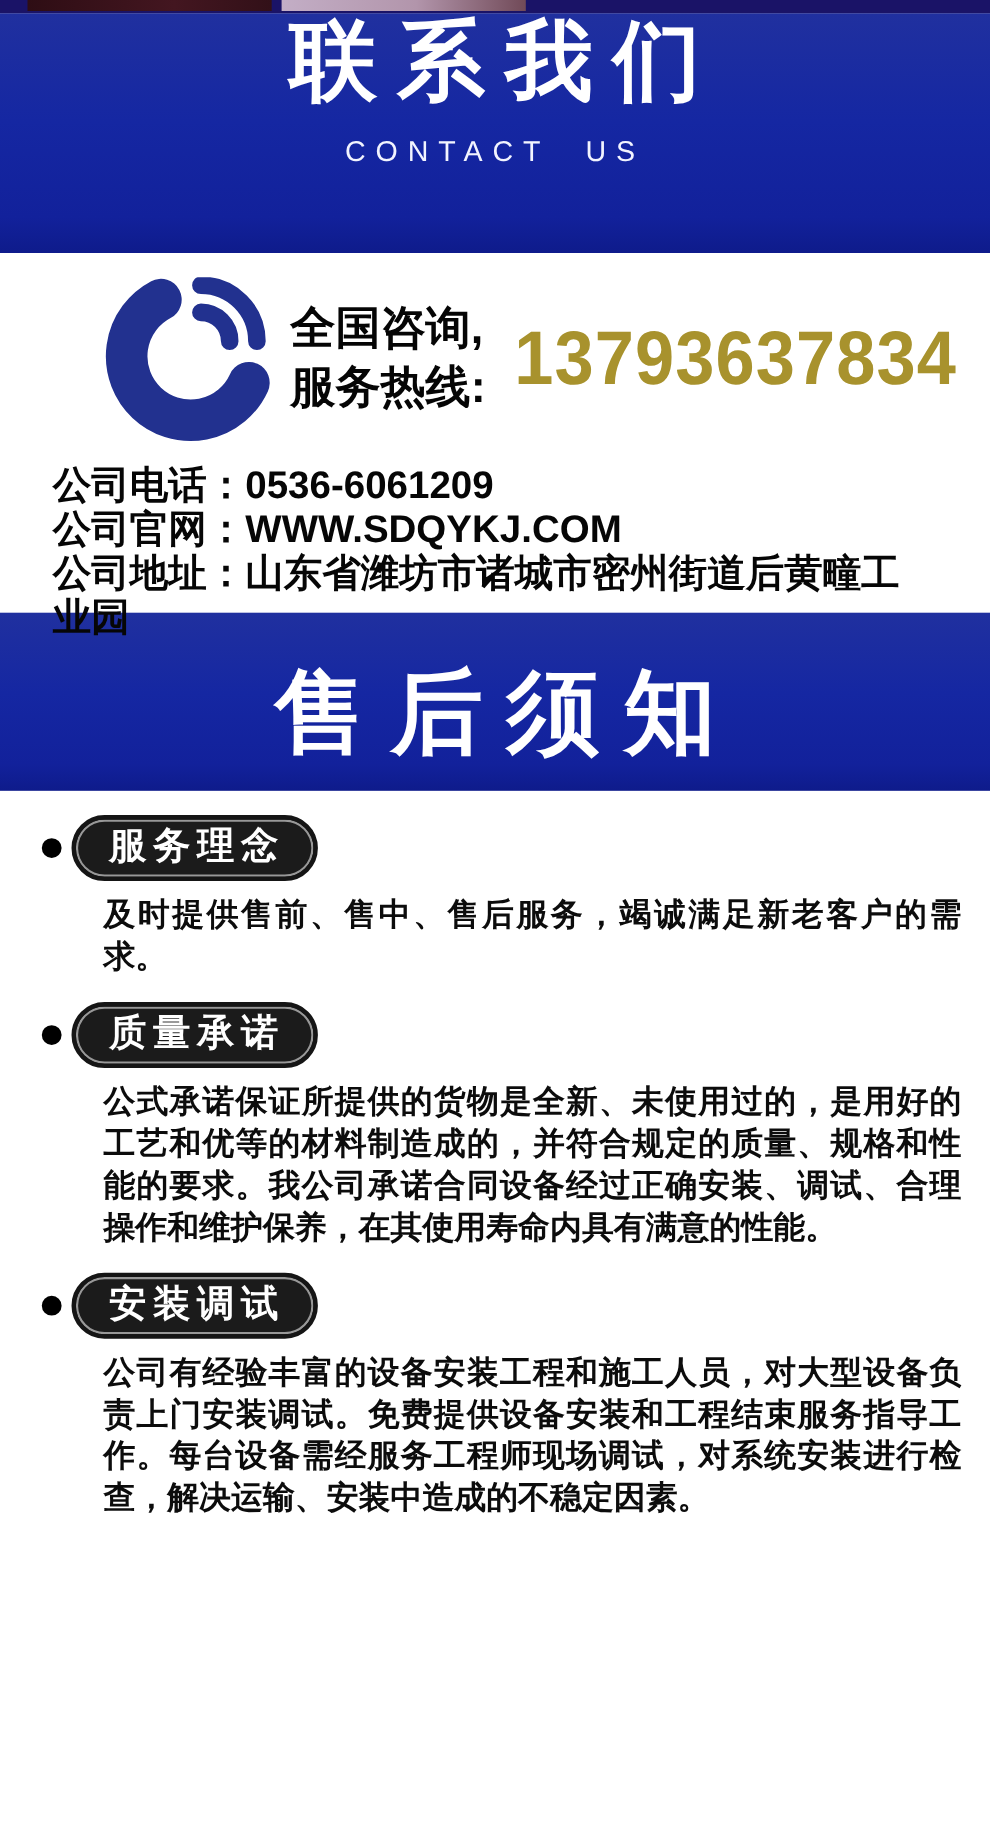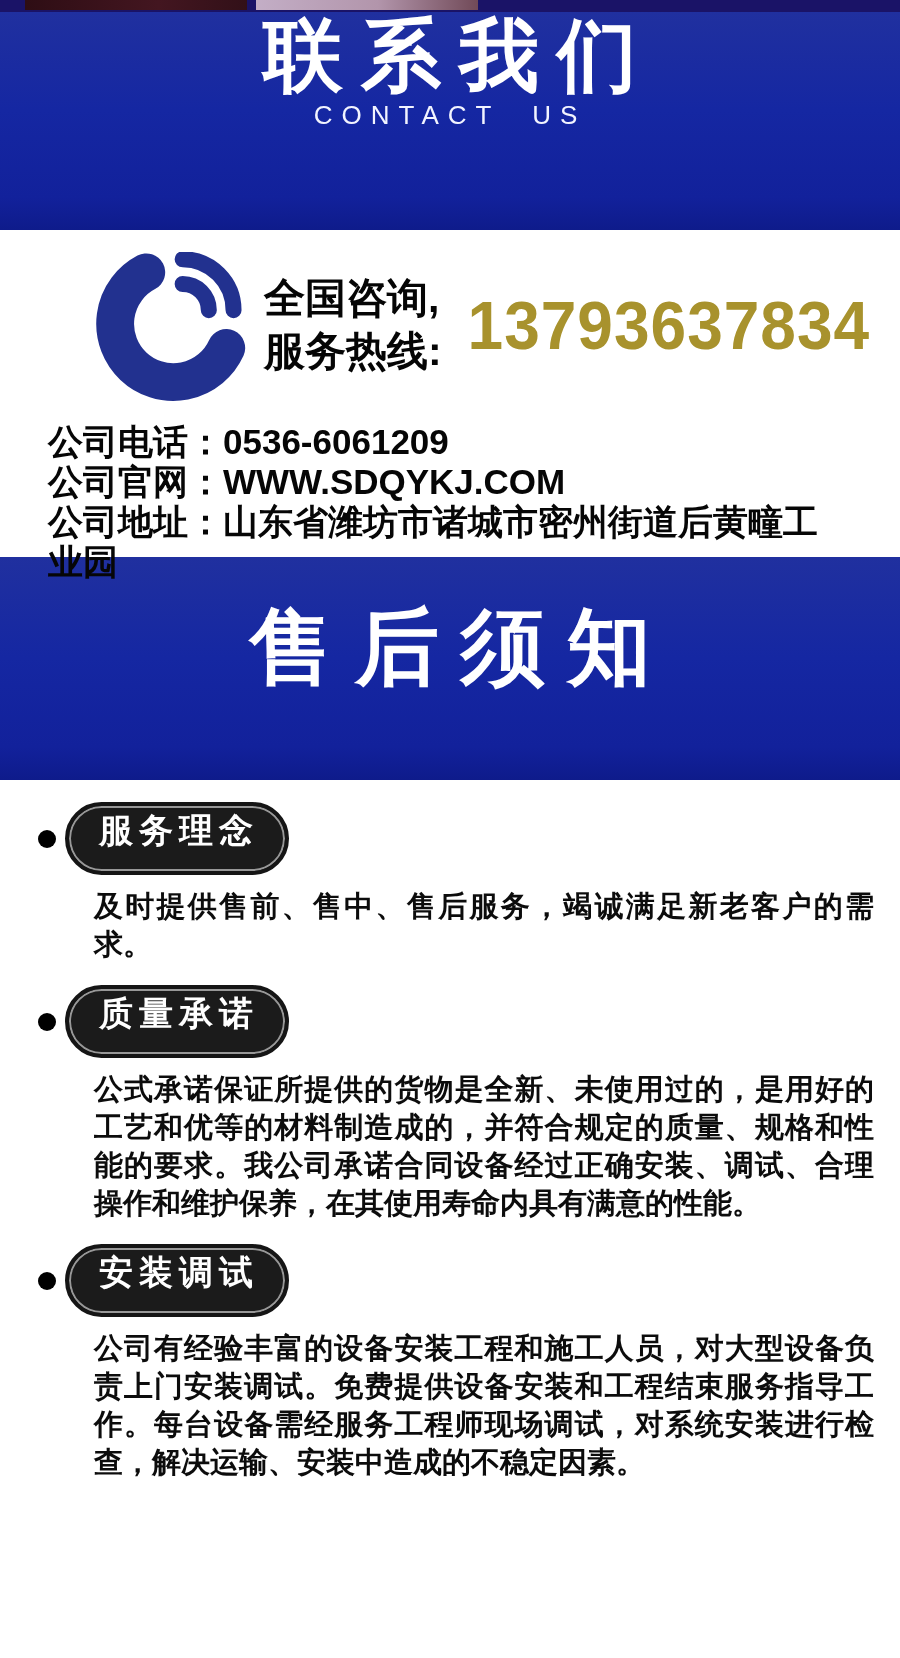--- a/index.html
+++ b/index.html
@@ -32,31 +32,32 @@
   }
 
   
   .banner {
     width: 100%;
     background: linear-gradient(180deg, #20309f 0%, #1527a2 45%, #12219b 85%, #0e1b8b 100%);
     color: #ffffff;
     text-align: center;
   }
   .banner-contact { height: 218px; }
-  .banner-aftersales { height: 223px; padding-top: 44px; }
+  .banner-aftersales { height: 162px; padding-top: 44px; }
   .banner-title {
     font-weight: 900;
     letter-spacing: 18px;
     text-indent: 18px;
     line-height: 1.1;
     white-space: nowrap;
   }
   .banner-contact .banner-title { font-size: 80px; }
   .banner-aftersales .banner-title { font-size: 84px; letter-spacing: 22px; text-indent: 22px; }
   .banner-sub {
+    margin-top: 22px;
     font-size: 26px;
     font-weight: 500;
     letter-spacing: 9px;
     word-spacing: 16px;
     color: #f2f4ff;
     white-space: nowrap;
   }
 
   
   .contact-section { padding: 14px 0 0 0; background: #fff; height: 327px; }
@@ -104,21 +105,21 @@
   }
   .pill {
     background: #1b1b1b;
     border: 4px solid #151515;
     box-shadow: inset 0 0 0 2px rgba(255,255,255,0.55);
     border-radius: 999px;
     color: #ffffff;
     font-size: 34px;
     font-weight: 800;
     letter-spacing: 6px;
-    padding: 3px 26px 20px 30px;
+    padding: 3px 26px 7px 30px;
     line-height: 42px;
     white-space: nowrap;
   }
   .sec-body {
     margin: 12px 0 0 56px;
     width: 780px;
     font-size: 29px;
     line-height: 38px;
     font-weight: 600;
     color: #0c0c0c;

